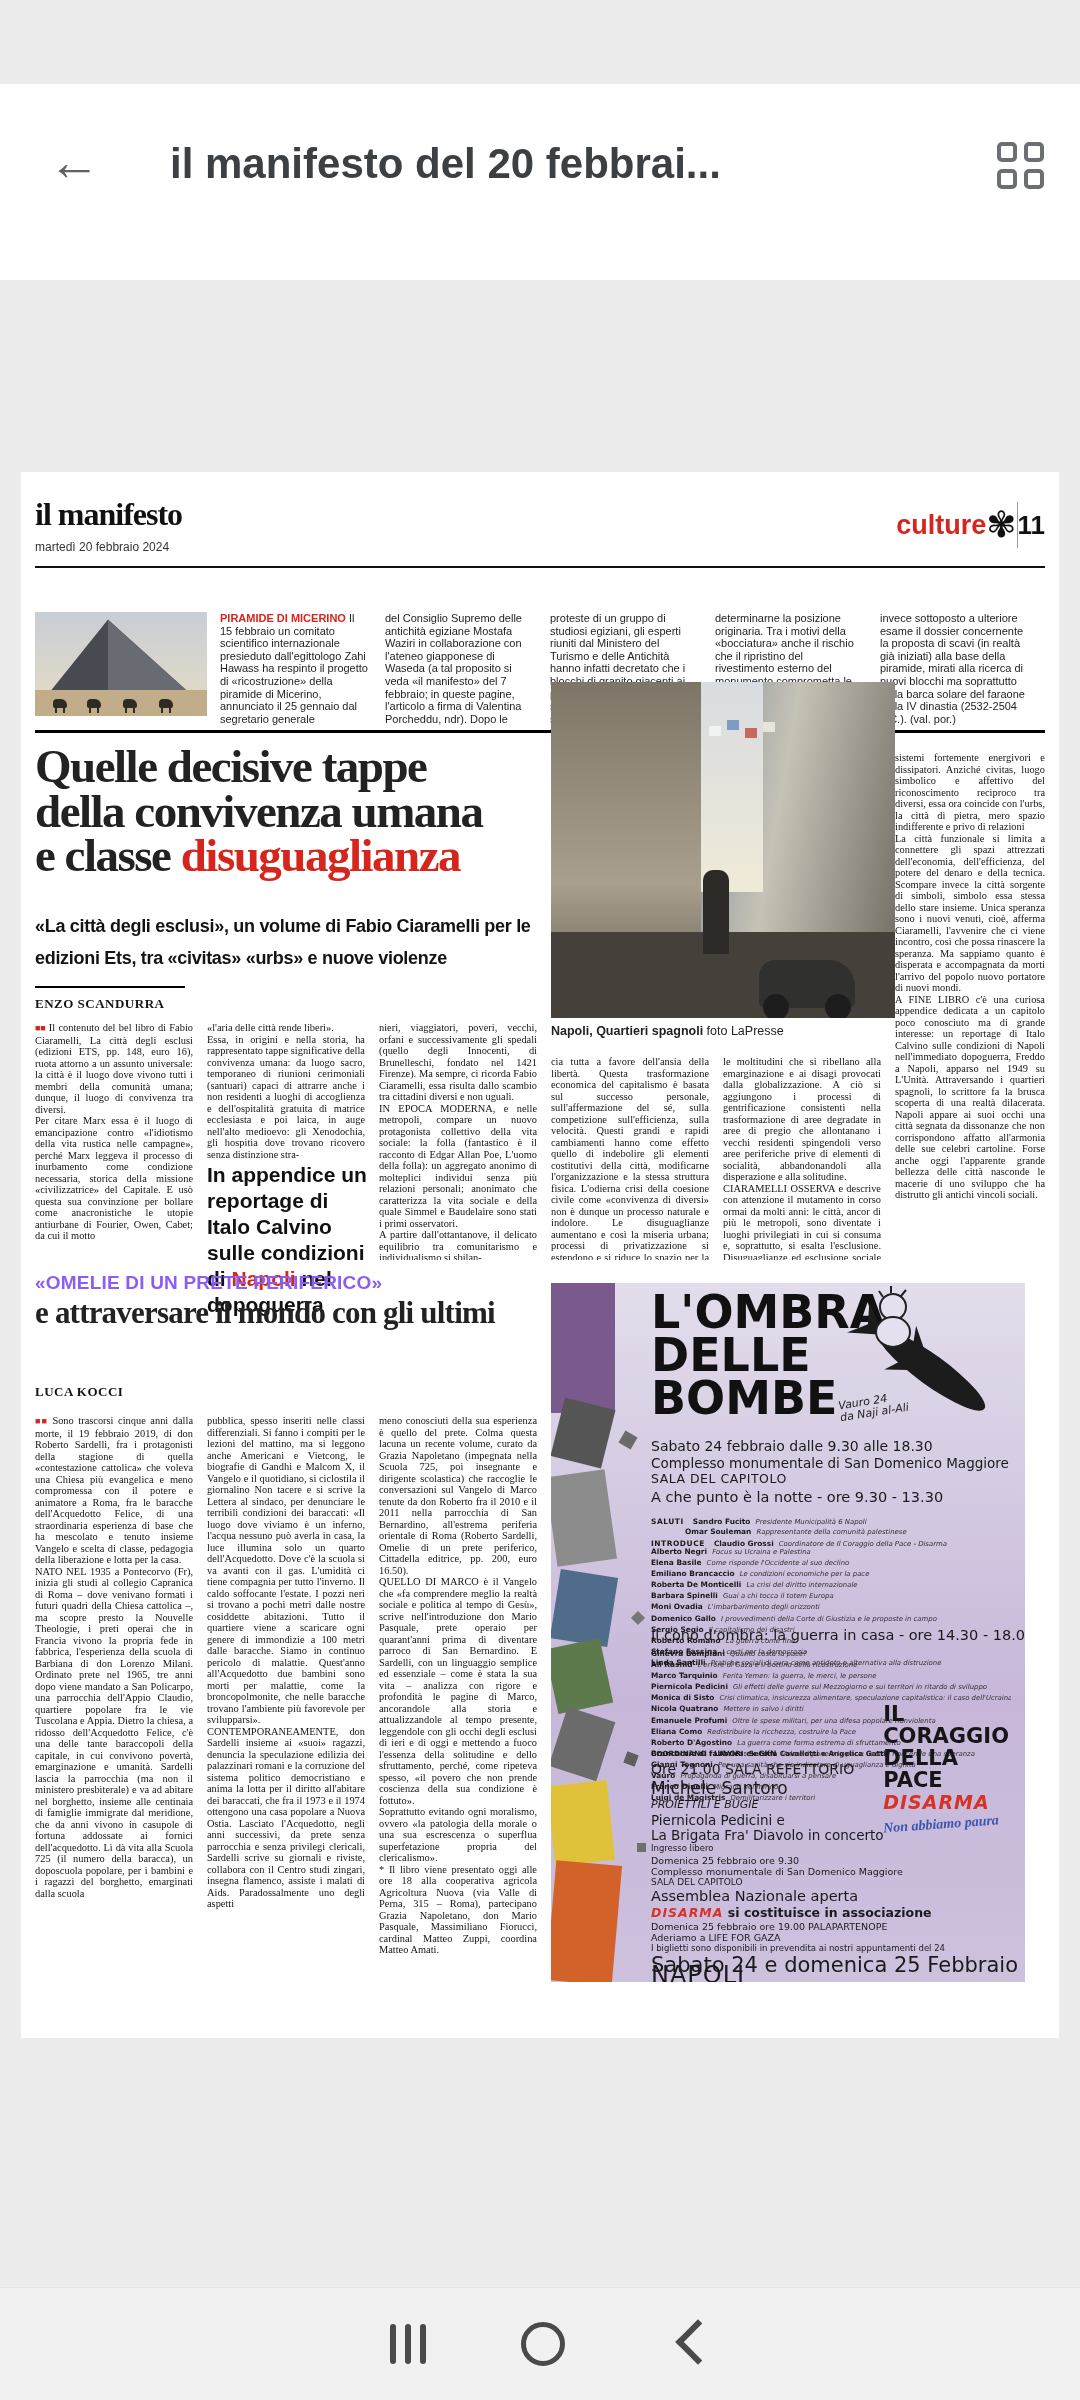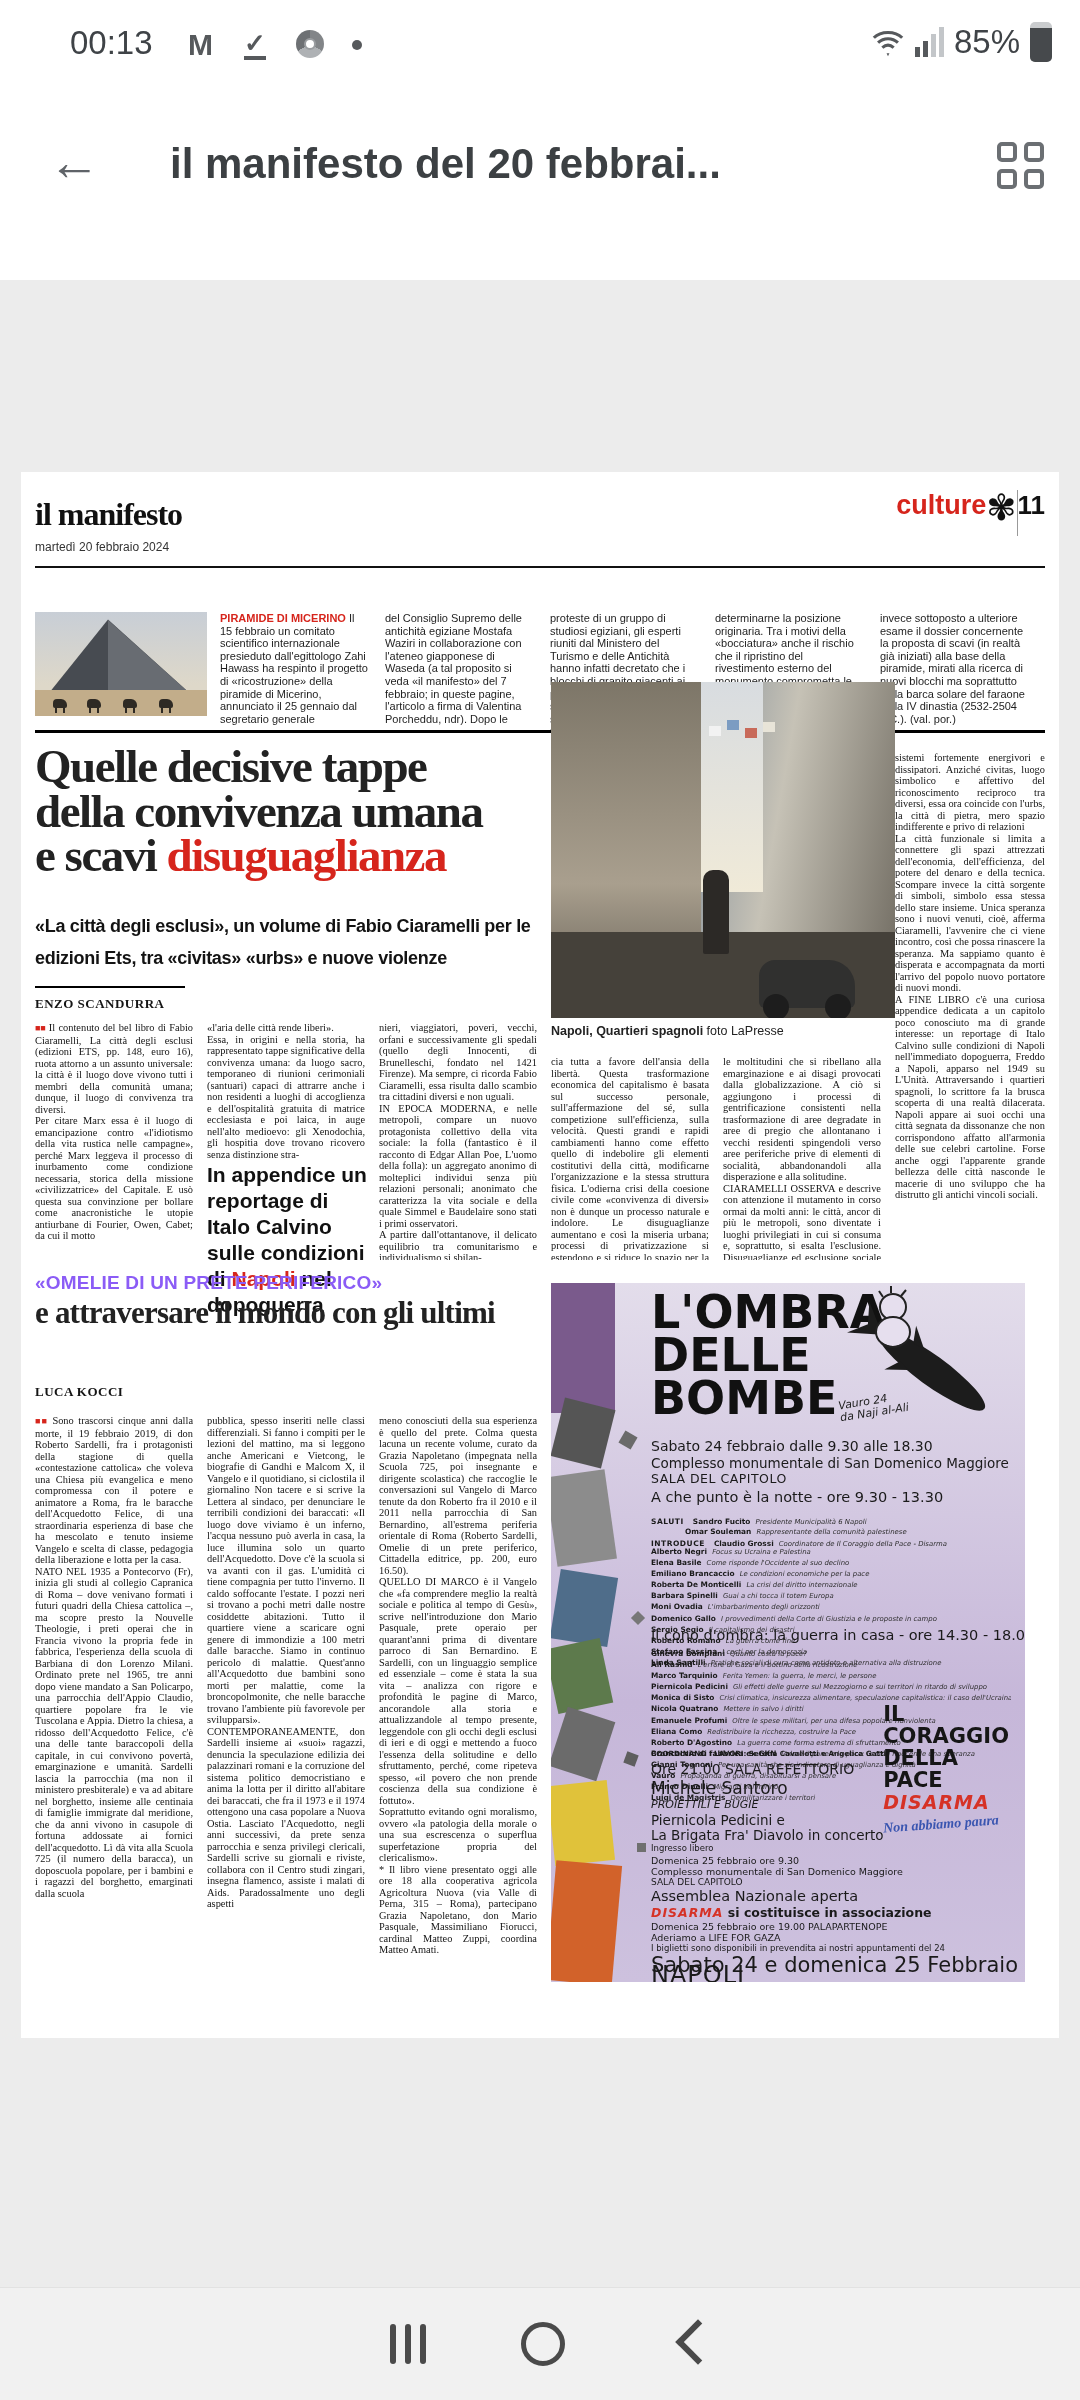--- a/index.html
+++ b/index.html
@@ -31,21 +31,21 @@
   .apptitle{position:absolute;left:170px;top:56px;font-size:42px;font-weight:bold;color:#3c4043;
             width:780px;white-space:nowrap;overflow:hidden;}
   .gridicon{position:absolute;right:36px;top:58px;display:grid;grid-template-columns:20px 20px;grid-gap:7px;}
   .gridicon b{width:20px;height:20px;border:4px solid #6b6f73;border-radius:5px;box-sizing:border-box;}
   
   .page{position:absolute;left:21px;top:472px;width:1038px;height:1566px;background:#fff;overflow:hidden;
         color:#151515;}
   .mast-name{position:absolute;left:14px;top:24px;font-family:"Liberation Serif",serif;font-weight:bold;
              font-size:32px;letter-spacing:-1px;color:#111;}
   .mast-date{position:absolute;left:14px;top:68px;font-size:12px;color:#333;}
-  .mast-right{position:absolute;right:14px;top:18px;display:flex;}
+  .mast-right{position:absolute;right:14px;top:30px;display:flex;align-items:center;}
   .mast-culture{font-size:27px;font-weight:bold;color:#d6251c;}
   .mast-logo{font-size:36px;color:#111;line-height:36px;}
   .mast-vr{width:1px;height:46px;background:#999;}
   .mast-pg{font-size:26px;font-weight:bold;color:#111;}
   .rule-thin{position:absolute;left:14px;right:14px;top:94px;height:2px;background:#111;}
   .rule-thick{position:absolute;left:14px;right:14px;top:258px;height:3px;background:#000;}
   
   .briefphoto{position:absolute;left:14px;top:140px;width:172px;height:104px;overflow:hidden;
      background:linear-gradient(#c8ced6 0%,#ded8c9 70%);}
   .pyr{position:absolute;left:10px;top:6px;width:150px;height:80px;background:#474b51;
@@ -116,43 +116,20 @@
   .nav-recents{position:absolute;left:390px;top:36px;display:flex;gap:9px;}
   .nav-recents i{width:6px;height:40px;background:#4a4a4a;border-radius:3px;}
   .nav-home{position:absolute;left:521px;top:34px;width:44px;height:44px;border:5px solid #4a4a4a;border-radius:50%;box-sizing:border-box;}
   .nav-back{position:absolute;left:682px;top:38px;width:26px;height:26px;border-left:6px solid #4a4a4a;border-bottom:6px solid #4a4a4a;transform:rotate(45deg);}
 </style>
 </head>
 <body>
 
 <div class="screen">
 
-  <div class="statusbar">
-    <span class="sb-time">00:13</span>
-    <span class="sb-ic sb-m">M</span>
-    <span class="sb-ic sb-check">✓</span>
-    <span class="sb-ic sb-chrome"></span>
-    <span class="sb-dot"></span>
-    <div class="sb-right">
-      <svg width="34" height="34" viewBox="0 0 24 24">
-        <path d="M2 9 C7 4 17 4 22 9" stroke="#56595c" stroke-width="2.2" fill="none"></path>
-        <path d="M5 12.5 C9 8.8 15 8.8 19 12.5" stroke="#56595c" stroke-width="2.2" fill="none"></path>
-        <path d="M8 16 C10.5 13.8 13.5 13.8 16 16" stroke="#56595c" stroke-width="2.2" fill="none"></path>
-        <path d="M11 20 l2 0 -1 2 z" fill="#56595c"></path>
-      </svg>
-      <span class="bars">
-          <i></i>
-          <i></i>
-          <i></i>
-          <i></i>
-        </span>
-      <span class="sb-pct">85%</span>
-      <span class="batt"></span>
-    </div>
-  </div>
 
   <div class="appbar">
     <span class="back">←</span>
     <span class="apptitle">il manifesto del 20 febbrai...</span>
     <span class="gridicon">
         <b></b>
         <b></b>
         <b></b>
         <b></b>
       </span>
@@ -183,21 +160,21 @@
     <div class="bcol" style="left:364px">del Consiglio Supremo delle antichità egiziane Mostafa Waziri in collaborazione con l'ateneo giapponese di Waseda (a tal proposito si veda «il manifesto» del 7 febbraio; in queste pagine, l'articolo a firma di Valentina Porcheddu, ndr). Dopo le</div>
     <div class="bcol" style="left:529px">proteste di un gruppo di studiosi egiziani, gli esperti riuniti dal Ministero del Turismo e delle Antichità hanno infatti decretato che i blocchi di granito giacenti ai piedi della piramide non saranno (ri)collocati nella struttura, in quanto non è possibile</div>
     <div class="bcol" style="left:694px">determinarne la posizione originaria. Tra i motivi della «bocciatura» anche il rischio che il ripristino del rivestimento esterno del monumento comprometta le preziose testimonianze archeologiche relative alla sua costruzione. Sarà</div>
     <div class="bcol" style="left:859px">invece sottoposto a ulteriore esame il dossier concernente la proposta di scavi (in realtà già iniziati) alla base della piramide, mirati alla ricerca di nuovi blocchi ma soprattutto della barca solare del faraone della IV dinastia (2532-2504 a.C.). (val. por.)</div>
 
     <div class="rule-thick"></div>
 
     <div class="hl">
       <div>Quelle decisive tappe</div>
       <div>della convivenza umana</div>
-      <div><span>e scavi </span><span class="red">disuguaglianza</span></div>
+      <div><span>e classe </span><span class="red">disuguaglianza</span></div>
     </div>
     <div class="subhead">«La città degli esclusi», un volume di Fabio Ciaramelli per le edizioni Ets, tra «civitas» «urbs» e nuove violenze</div>
     <div class="bylinebox">
       <div class="brule"></div>
       <span class="byline">ENZO SCANDURRA</span>
     </div>
 
     <div class="acol" style="left:14px;top:550px;height:238px"><span class="redsq">■■</span><span> Il contenuto del bel libro di Fabio Ciaramelli, La città degli esclusi (edizioni ETS, pp. 148, euro 16), ruota attorno a un assunto universale: la città è il luogo dove vivono tutti i membri della comunità umana; dunque, il luogo di convivenza tra diversi.
 Per citare Marx essa è il luogo di emancipazione contro «l'idiotismo della vita rustica nelle campagne», perché Marx leggeva il processo di inurbamento come condizione necessaria, storica della missione «civilizzatrice» del Capitale. E usò questa sua convinzione per bollare come anacronistiche le utopie antiurbane di Fourier, Owen, Cabet; da cui il motto</span></div>
     <div class="acol" style="left:186px;top:550px;height:138px">«l'aria delle città rende liberi».

